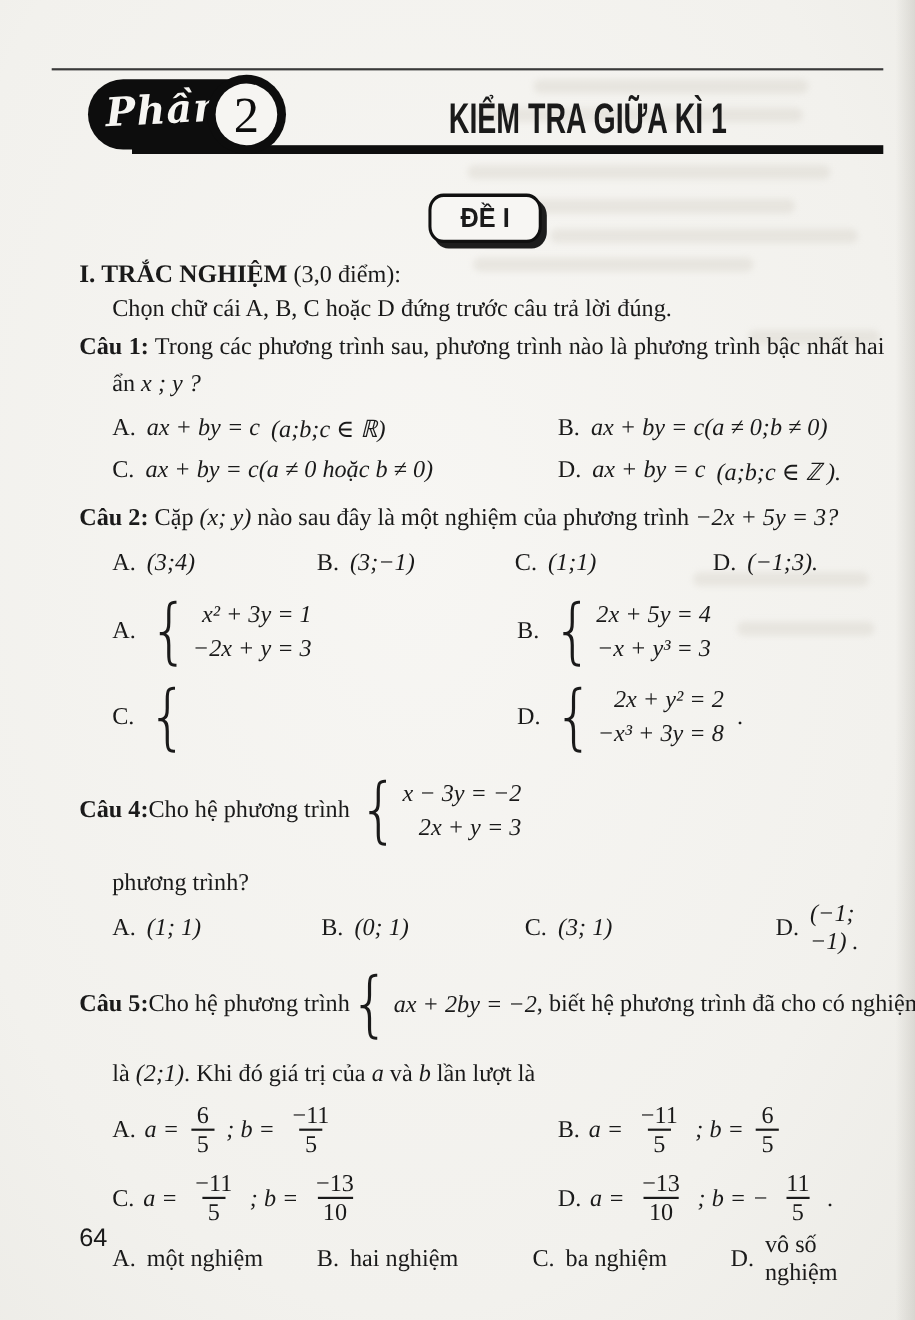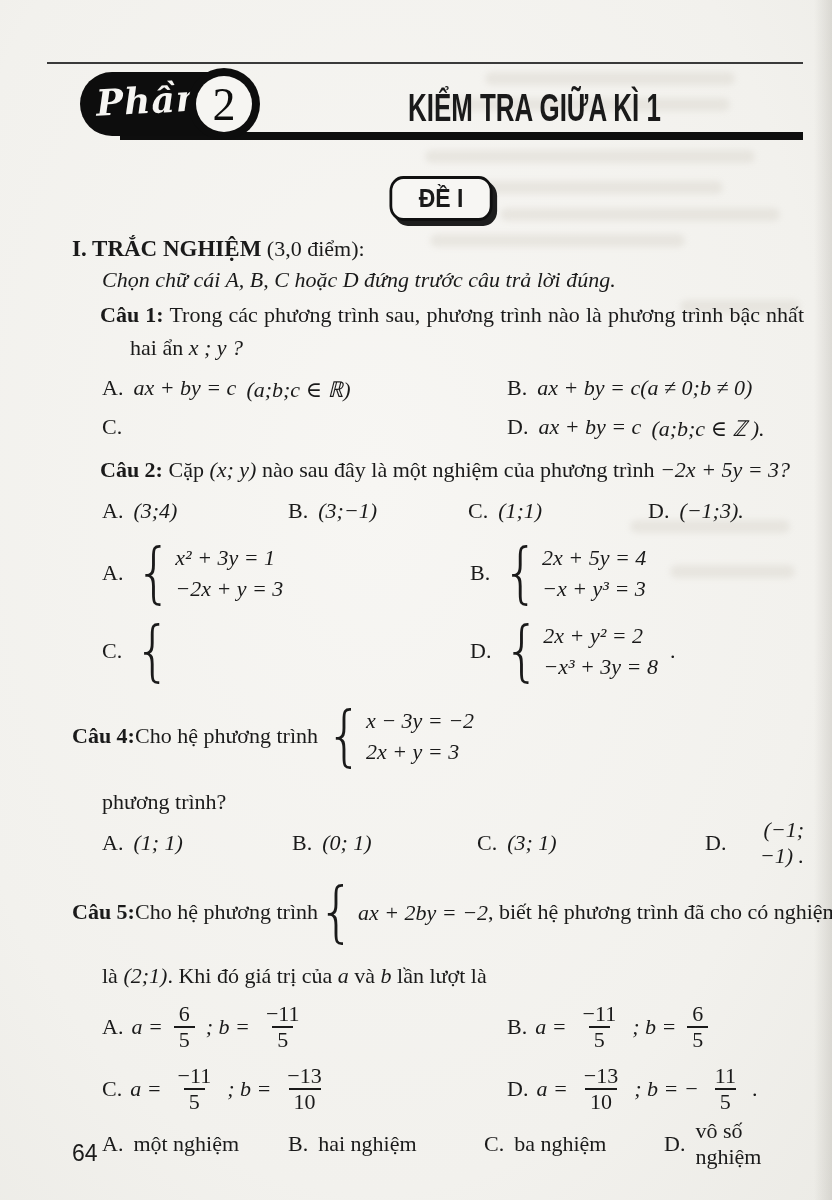--- a/index.html
+++ b/index.html
@@ -64,61 +64,61 @@
     display: flex; align-items: center; justify-content: center; z-index: 2;
     font-family: "Liberation Sans", "DejaVu Sans", sans-serif;
     font-weight: 900; font-size: 25px; transform: scaleX(.92);
   }
 
   
   .content { position: absolute; left: 72px; top: 234px; width: 732px; z-index: 1; }
 
   .sec-head { font-size: 23px; font-weight: bold; line-height: 30px; }
   .sec-head .detail { font-weight: normal; font-size: 22px; }
-  .instruction { line-height: 32px; padding-left: 30px; font-style: italic; }
-
-  .q-para { padding-left: 30px; text-indent: -30px; text-align: justify; line-height: 33px; margin-top: 2px; margin-left: 28px; }
+  .instruction { line-height: 32px; padding-left: 30px; }
+
+  .q-para { padding-left: 30px; text-indent: -30px; text-align: justify; line-height: 33px; margin-top: 2px; }
   .q-label { font-weight: bold; }
-  .m { font-style: italic; text-align: right; }
+  .m { font-style: italic; }
   .nowrap { white-space: nowrap; }
 
   .opts-2col { display: grid; grid-template-columns: 405px 1fr; margin-top: 4px; }
   .opts-2col .opt { padding-left: 30px; height: 39px; display: flex; align-items: center; gap: 10px; }
 
   .opts-row4 { display: grid; margin-top: 4px; }
   .opts-row4 .opt { height: 42px; display: flex; align-items: center; gap: 10px; }
   .q2-cols { grid-template-columns: 186px 180px 180px 1fr; padding-left: 30px; }
   .q4-cols { grid-template-columns: 190px 185px 228px 1fr; padding-left: 30px; }
   .q6-cols { grid-template-columns: 186px 196px 180px 1fr; padding-left: 30px; }
   .q6-cols .opt { height: 36px; }
 
   .sys { display: inline-flex; align-items: center; vertical-align: middle; }
   .sys .brace {
     font-family: "DejaVu Sans", sans-serif; font-weight: 200; font-size: 58px;
     line-height: 1; transform: scaleY(1.12); margin-right: 3px;
   }
-  .sys .eqs { display: flex; flex-direction: column; }
+  .sys .eqs { display: flex; flex-direction: column; align-items: flex-end; }
   .sys .eq { font-style: italic; font-size: 22px; line-height: 31px; white-space: nowrap; }
 
   .sys-grid { display: grid; grid-template-columns: 368px 1fr; row-gap: 8px; margin-top: 5px; }
   .sys-grid .opt { padding-left: 30px; display: flex; align-items: center; gap: 12px; height: 70px; }
 
   .q-inline { display: flex; align-items: center; margin-top: 19px; white-space: nowrap; }
   .q-inline .gap { width: 8px; }
   .q-cont { padding-left: 30px; line-height: 33px; margin-top: 18px; }
 
   .frac { display: inline-flex; flex-direction: column; align-items: center; line-height: 1.08; margin: 0 3px; }
   .frac .den { border-top: 2px solid #1a1a1a; }
   .frac .num, .frac .den { padding: 0 5px; }
 
   .fr-grid { display: grid; grid-template-columns: 405px 1fr; row-gap: 4px; margin-top: 6px; }
   .fr-grid .opt { padding-left: 30px; display: flex; align-items: center; gap: 8px; height: 58px; }
 
   .page-number {
-    position: absolute; left: 72px; top: 1140px; z-index: 1;
+    position: absolute; left: 72px; top: 1112px; z-index: 1;
     font-family: "Liberation Sans", "DejaVu Sans", sans-serif; font-size: 23px;
   }
 </style>
 </head>
 <body>
 
 <div class="page">
 
   <div class="ghost" style="left:485px;top:72px;width:250px"></div>
   <div class="ghost" style="left:430px;top:98px;width:300px"></div>
@@ -161,20 +161,21 @@
             <span class="m">ax + by = c</span>
             <span class="m">(a;b;c ∈ ℝ)</span>
           </div>
         <div class="opt">
             <span>B.</span>
             <span class="m">ax + by = c(a ≠ 0;b ≠ 0)</span>
             <span class="m"></span>
           </div>
         <div class="opt">
             <span>C.</span>
+            <span class="m">ax + by = c(a ≠ 0 hoặc b ≠ 0)</span>
             <span class="m"></span>
           </div>
         <div class="opt">
             <span>D.</span>
             <span class="m">ax + by = c</span>
             <span class="m">(a;b;c ∈ ℤ ).</span>
           </div>
       </div>
     </div>
 

